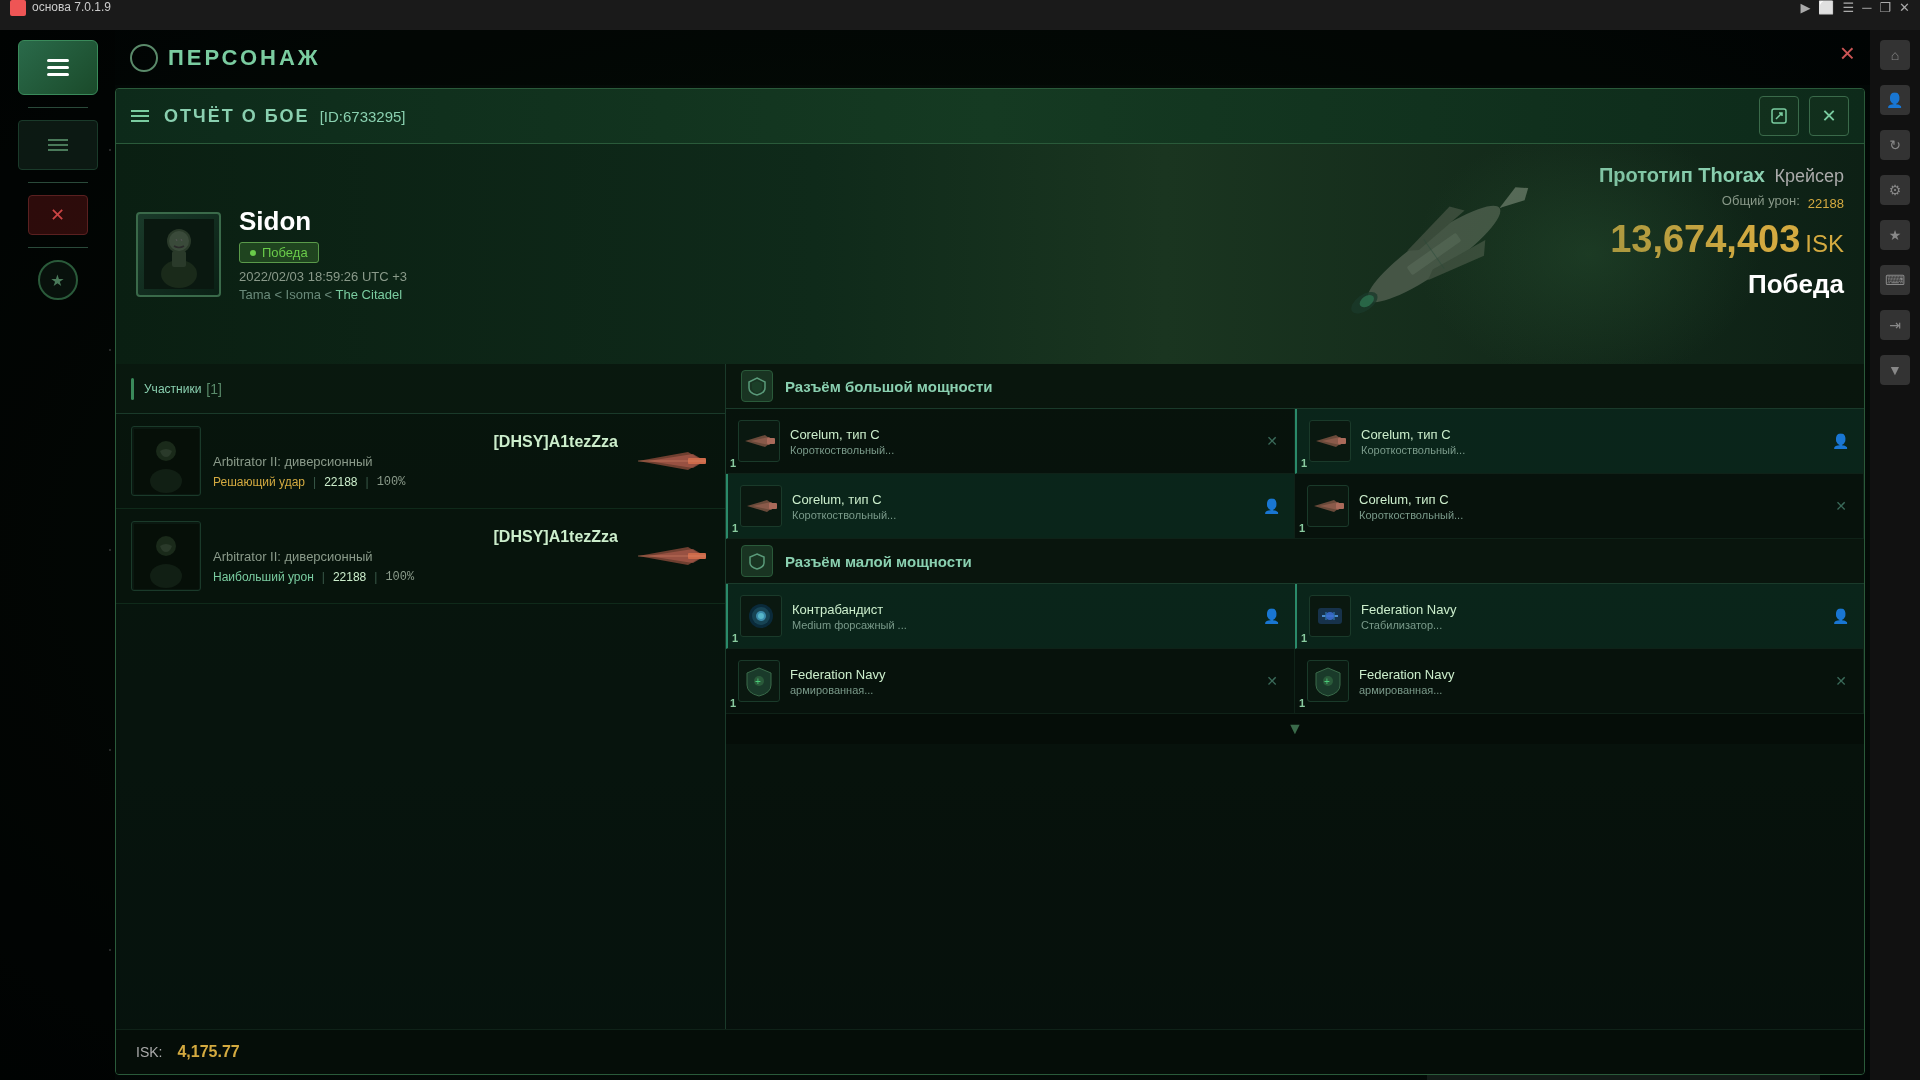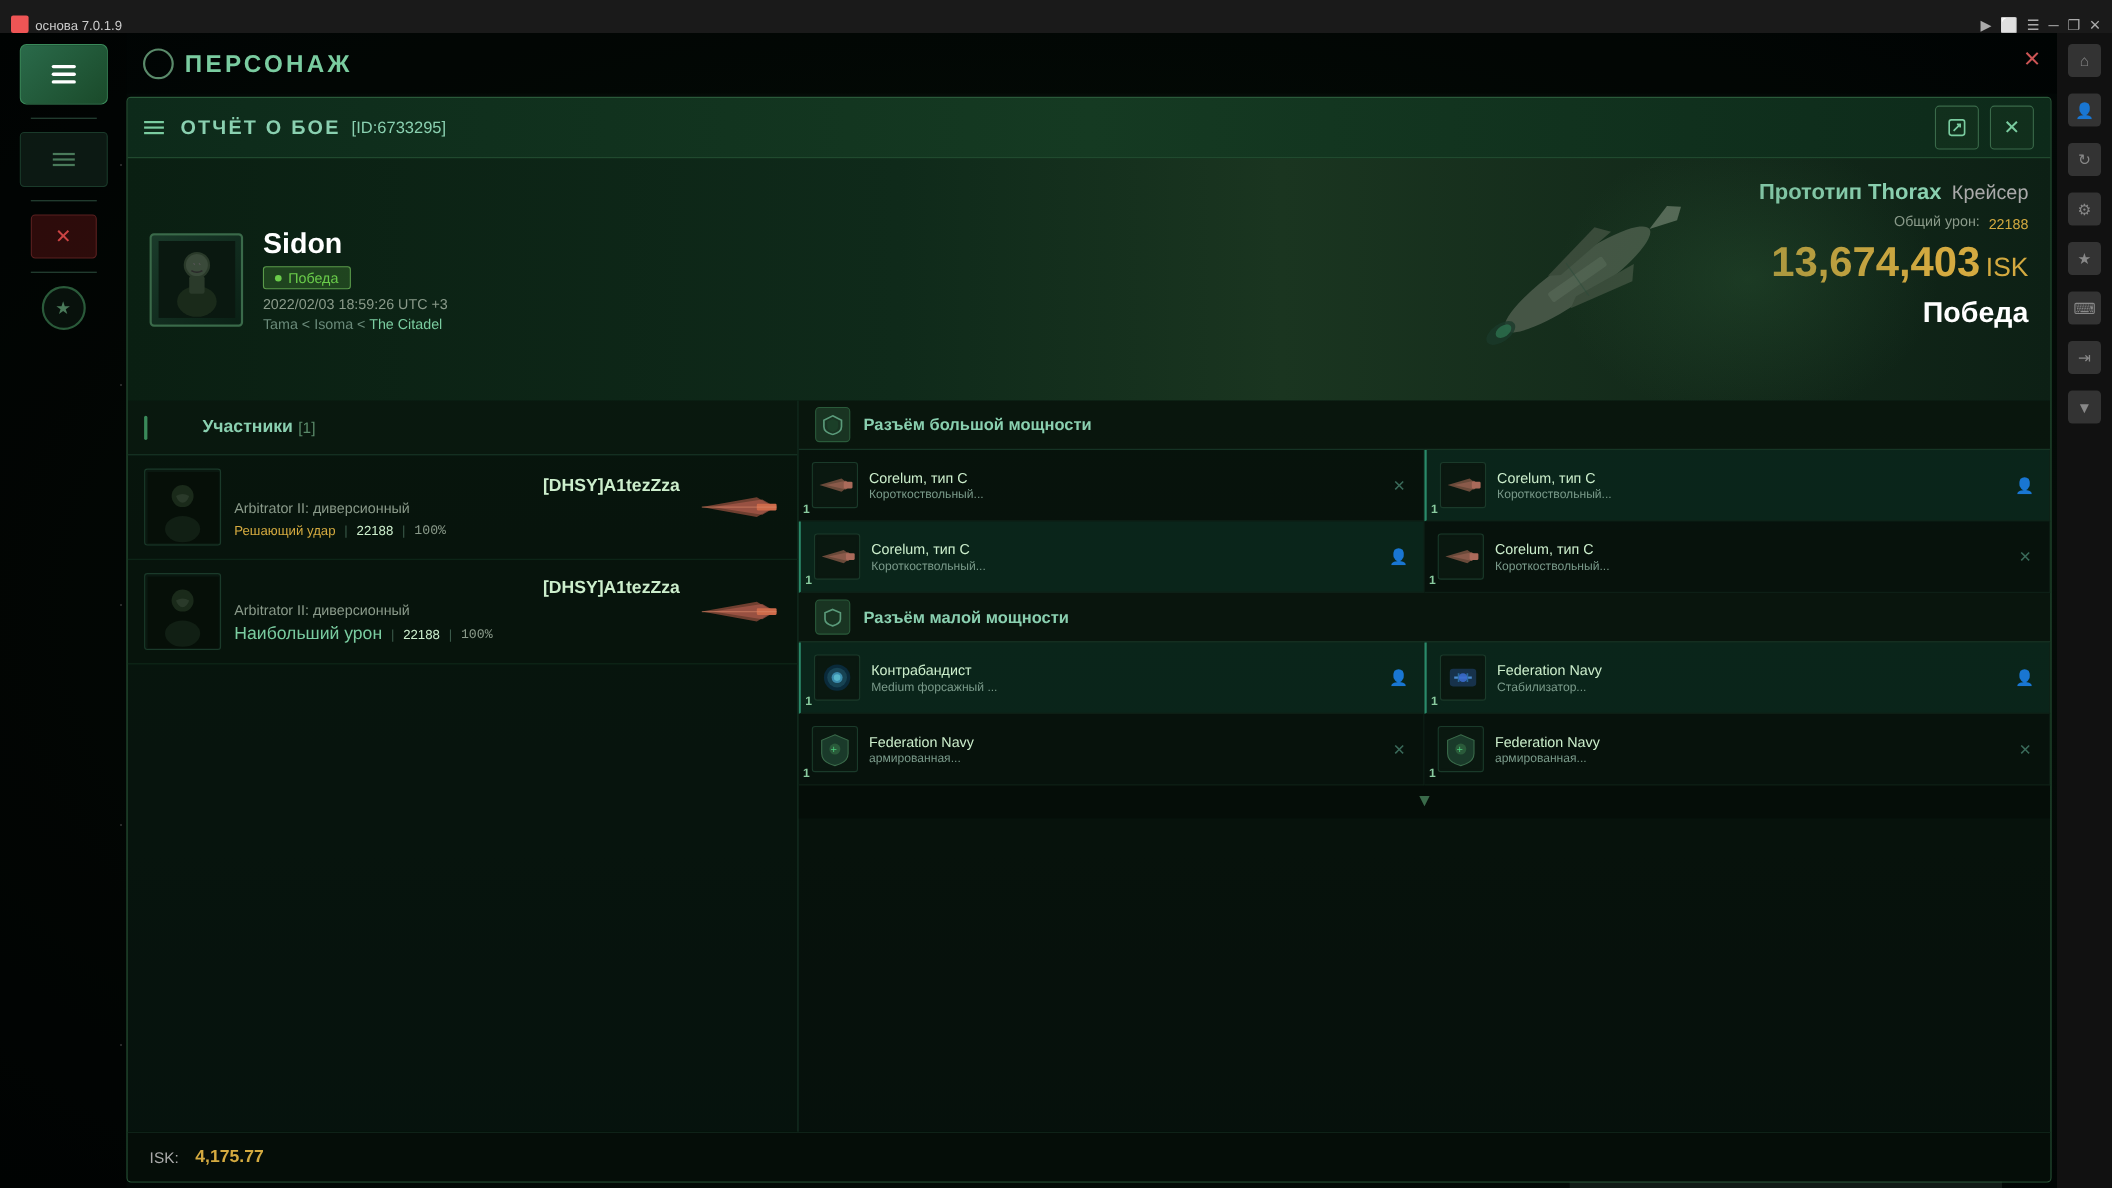--- a/index.html
+++ b/index.html
@@ -12,21 +12,21 @@
       position: relative;
     }
 
     
     .bluestacks-titlebar {
       position: absolute;
       top: 0; left: 0; right: 0;
       height: 30px;
       background: #1a1a1a;
       display: flex;
-      align-items: flex-end;
+      align-items: flex-start;
       padding: 0 10px;
       z-index: 100;
     }
     .bs-logo {
       width: 16px; height: 16px;
       background: #e55;
       border-radius: 2px;
       margin-right: 6px;
     }
     .bs-title {
@@ -445,23 +445,22 @@
       background: rgba(10,25,15,0.7);
     }
     .panel-header-accent {
       width: 3px; height: 22px;
       background: #3a8a5a;
       margin-right: 10px;
       border-radius: 2px;
     }
     .panel-header-title {
       color: #8ad0b0;
-      font-size: 16px;
-      font-weight: bold;
-      margin-left: 40px;
+      font-size: 12px;
+      font-weight: normal;
     }
     .panel-header-count {
       color: #5a8a6a;
       font-size: 14px;
       margin-left: 5px;
     }
 
     
     .participant-card {
       padding: 12px 15px;
@@ -505,21 +504,21 @@
       display: flex;
       align-items: center;
       gap: 8px;
     }
     .stat-label-decisive {
       color: #d4aa40;
       font-size: 12px;
     }
     .stat-label-max {
       color: #7acca0;
-      font-size: 16px;
+      font-size: 12px;
     }
     .stat-separator {
       color: #3a5a4a;
       font-size: 12px;
     }
     .stat-value {
       color: #cceecc;
       font-size: 12px;
     }
     .stat-pct {

